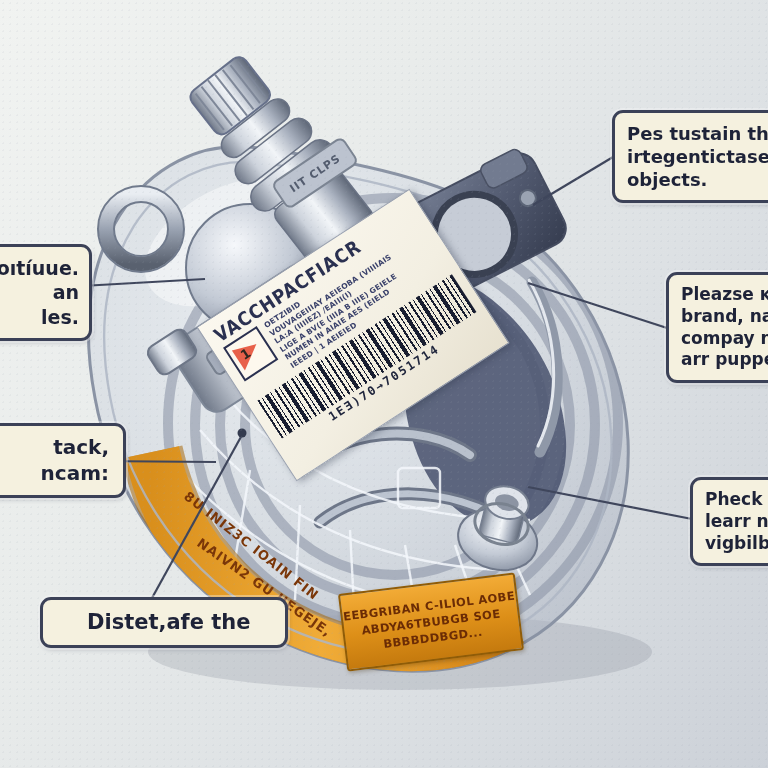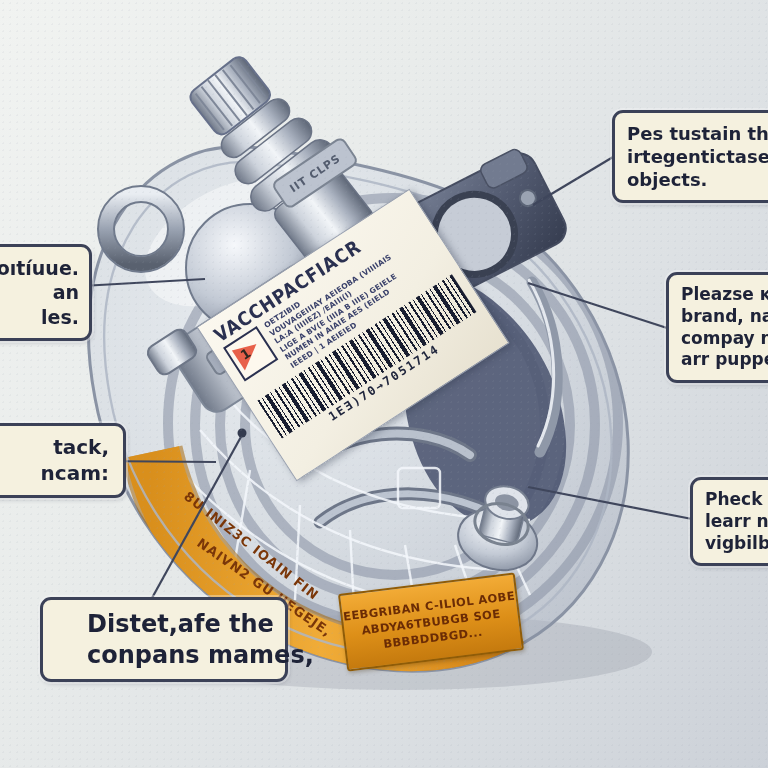--- a/index.html
+++ b/index.html
@@ -28,21 +28,21 @@
     line-height:1.28;
     box-shadow:0 0 0 2px rgba(255,255,255,.35), 1px 2px 4px rgba(50,55,75,.22);
     z-index:5;
   }
   .callout span{display:block;white-space:nowrap;}
   .co-tr{left:612px;top:110px;width:210px;font-size:18px;}
   .co-rm{left:666px;top:272px;width:160px;font-size:17px;}
   .co-rl{left:690px;top:477px;width:130px;font-size:17px;}
   .co-lt{left:-62px;top:244px;width:126px;font-size:19px;text-align:right;padding-right:10px;}
   .co-lm{left:-64px;top:423px;width:158px;font-size:20px;text-align:right;padding-right:14px;}
-  .co-bl{left:40px;top:597px;width:186px;font-size:24px;padding-left:44px;}
+  .co-bl{left:40px;top:597px;width:186px;font-size:21px;padding-left:44px;}
 
   
   .label{
     position:absolute;left:226px;top:243px;width:254px;height:184px;
     transform:rotate(-33deg);
     background:linear-gradient(155deg,#fbf8ef 0%,#f3efe2 60%,#e7e1d0 100%);
     border:1px solid #99a0ae;
     box-shadow:2px 3px 7px rgba(40,50,70,.35);
     padding:7px 10px 6px 10px;box-sizing:border-box;
     z-index:3;color:#2a3050;
@@ -289,16 +289,15 @@
   <span>les.</span>
 </div>
 
 <div class="callout co-lm">
   <span>tack,</span>
   <span>ncam:</span>
 </div>
 
 <div class="callout co-bl">
   <span>Distet,afe the</span>
-  <span>conpans mames,</span>
 </div>
 
 </div>
 
 </body></html>

